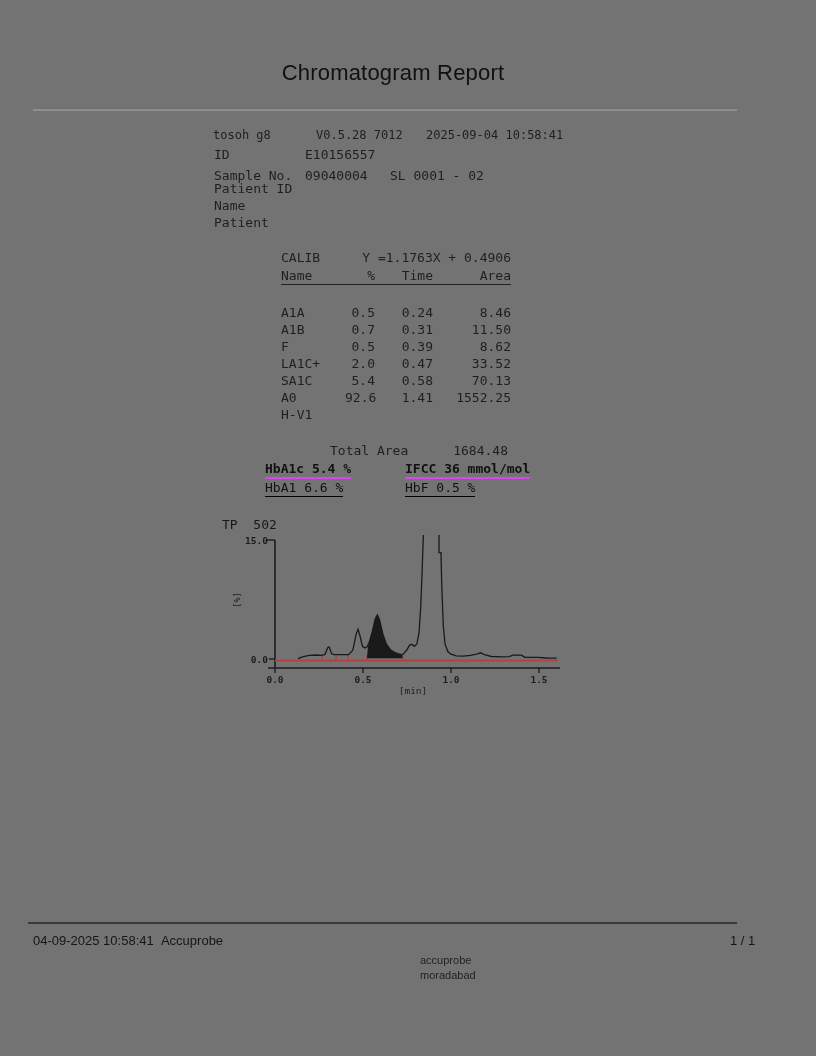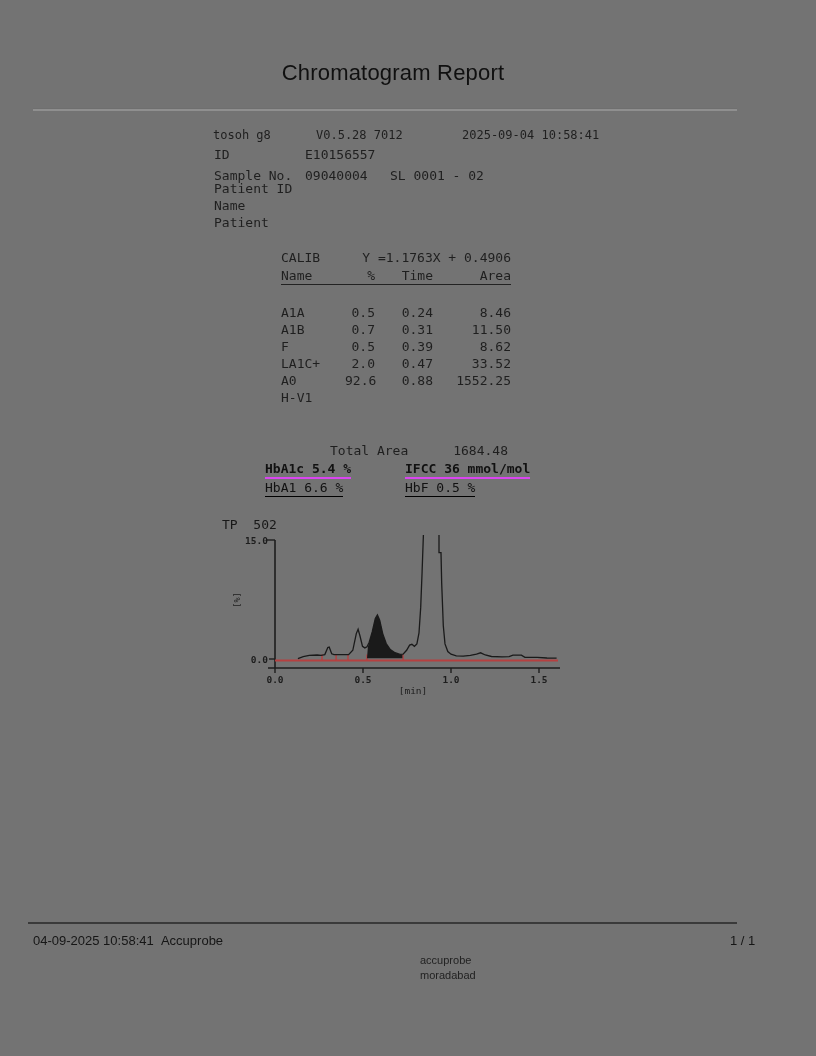--- a/index.html
+++ b/index.html
@@ -8,21 +8,21 @@
   .mono{font-family:"DejaVu Sans Mono",monospace;color:#1f1f1f;}
   .abs{position:absolute;}
 
   .page-title{left:0;right:30px;top:60px;text-align:center;font-size:22px;color:#101010;letter-spacing:.2px;}
   .top-rule{left:33px;top:108px;width:704px;height:2px;background:#8f8f8f;border-top:1px solid #6f6f6f;}
 
   .dev-line1{left:213px;top:128px;font-size:12px;white-space:pre;}
   .dev-line1 span{position:absolute;top:0;white-space:pre;}
   .dev-model{left:0;}
   .dev-fw{left:103px;}
-  .dev-dt{left:213px;margin-left:36px;}
+  .dev-dt{left:213px;}
 
   .field-row{left:214px;font-size:13px;height:17px;white-space:pre;}
   .field-row .f-label{position:absolute;left:0;top:0;}
   .field-row .f-value{position:absolute;left:91px;top:0;}
   .field-row .f-extra{position:absolute;left:176px;top:0;}
 
   .calib-row{left:281px;top:250px;width:230px;font-size:13px;display:flex;justify-content:space-between;white-space:pre;}
 
   .peak-table{left:281px;top:268px;width:230px;font-size:13px;}
   .pt-head{display:grid;grid-template-columns:64px 30px 58px 78px;height:16px;border-bottom:1px solid #222;}
@@ -124,23 +124,29 @@
           <span class="cell-r">0.39</span>
           <span class="cell-r">8.62</span>
         </div>
         <div class="pt-row">
           <span class="cell-l">LA1C+</span>
           <span class="cell-r">2.0</span>
           <span class="cell-r">0.47</span>
           <span class="cell-r">33.52</span>
         </div>
         <div class="pt-row">
+          <span class="cell-l">SA1C</span>
+          <span class="cell-r">5.4</span>
+          <span class="cell-r">0.58</span>
+          <span class="cell-r">70.13</span>
+        </div>
+        <div class="pt-row">
           <span class="cell-l">A0</span>
           <span class="cell-r">92.6</span>
-          <span class="cell-r">0.88</span>
+          <span class="cell-r">1.41</span>
           <span class="cell-r">1552.25</span>
         </div>
         <div class="pt-row">
           <span class="cell-l">H-V1</span>
           <span class="cell-r"></span>
           <span class="cell-r"></span>
           <span class="cell-r"></span>
         </div>
       </div>
   </div>

